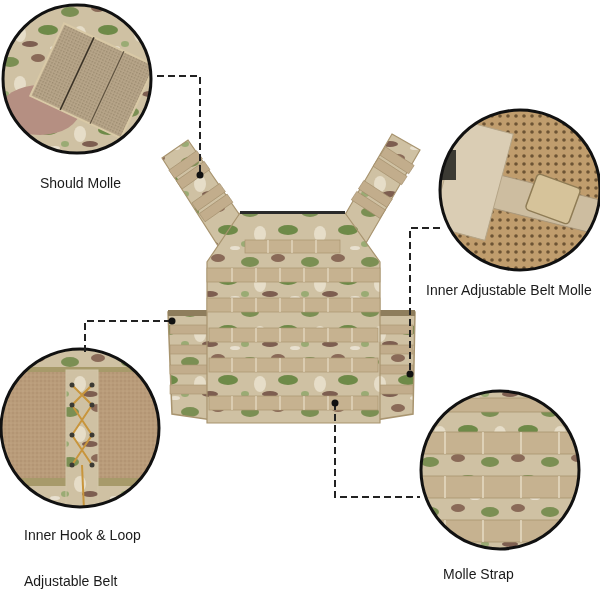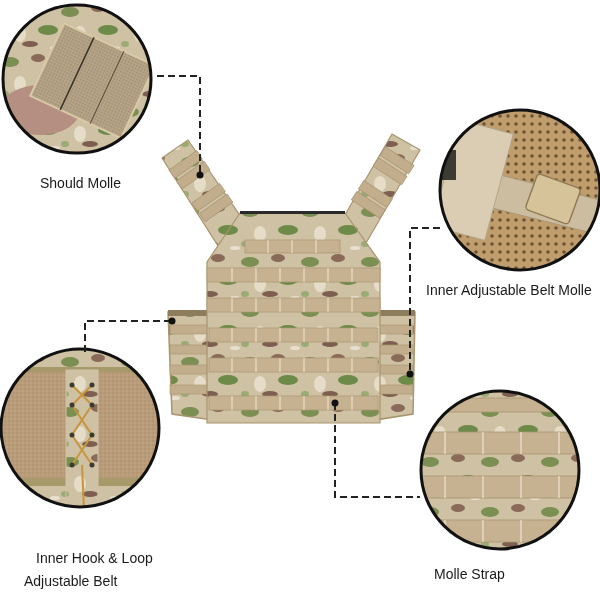--- a/index.html
+++ b/index.html
@@ -235,17 +235,17 @@
   <g fill="#111">
     <circle cx="200" cy="175" r="3.5"></circle>
     <circle cx="410" cy="374" r="3.5"></circle>
     <circle cx="172" cy="321" r="3.5"></circle>
     <circle cx="335" cy="403" r="3.5"></circle>
   </g>
 </svg>
 
 <div class="label" style="left:40px; top:176px;">Should Molle</div>
 <div class="label" style="left:426px; top:283px;">Inner Adjustable Belt Molle</div>
-<div class="label" style="left:24px; top:551px;margin-left:12px;">Inner Hook &amp; Loop</div>
+<div class="label" style="left:24px; top:528px;">Inner Hook &amp; Loop</div>
 <div class="label" style="left:24px; top:574px;">Adjustable Belt</div>
-<div class="label" style="left:434px; top:567px;">Molle Strap</div>
+<div class="label" style="left:443px; top:567px;">Molle Strap</div>
 
 </div>
 
 </body></html>

